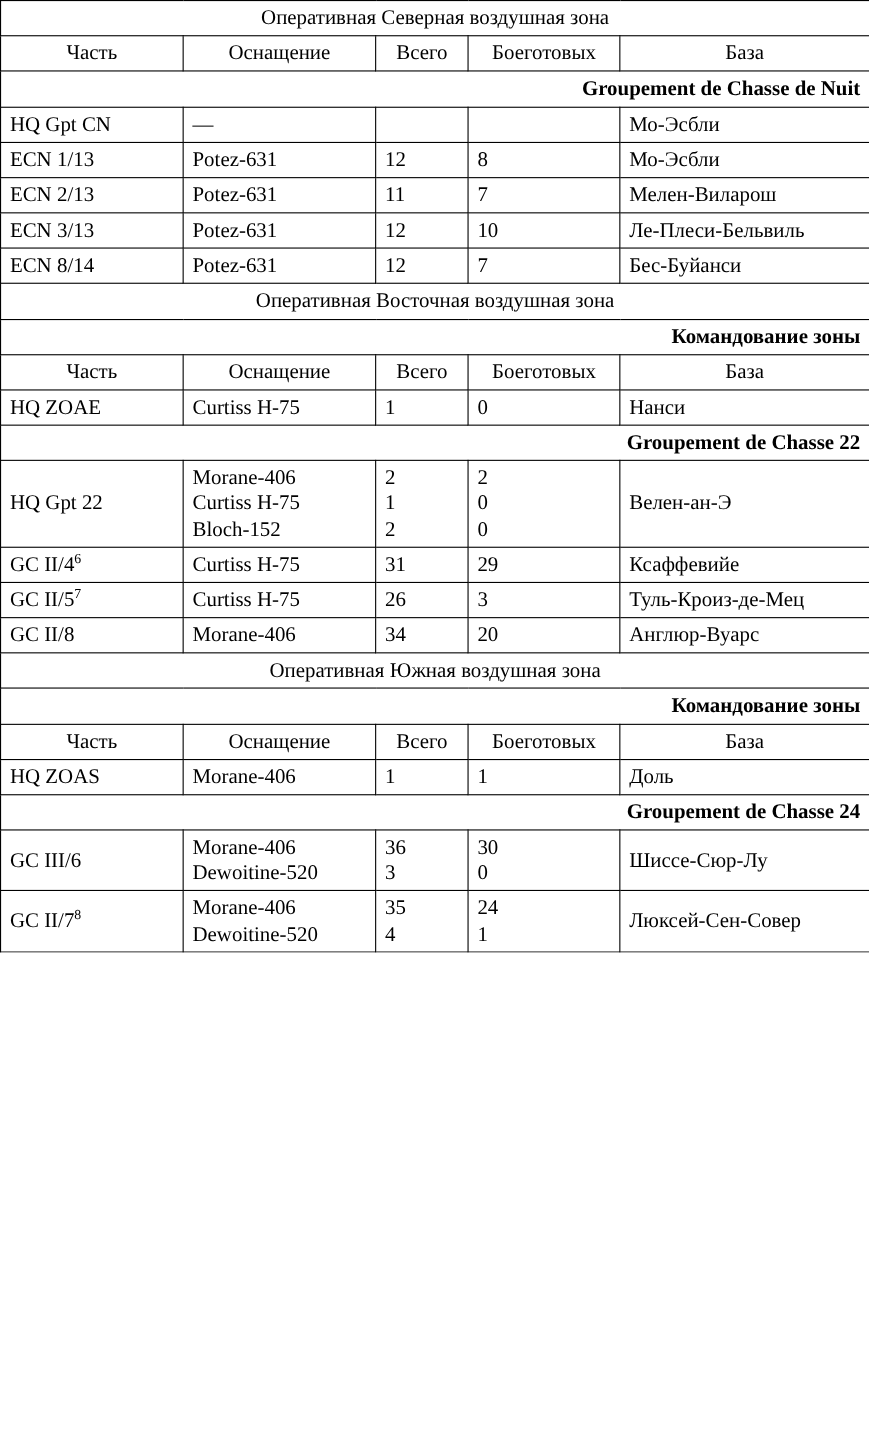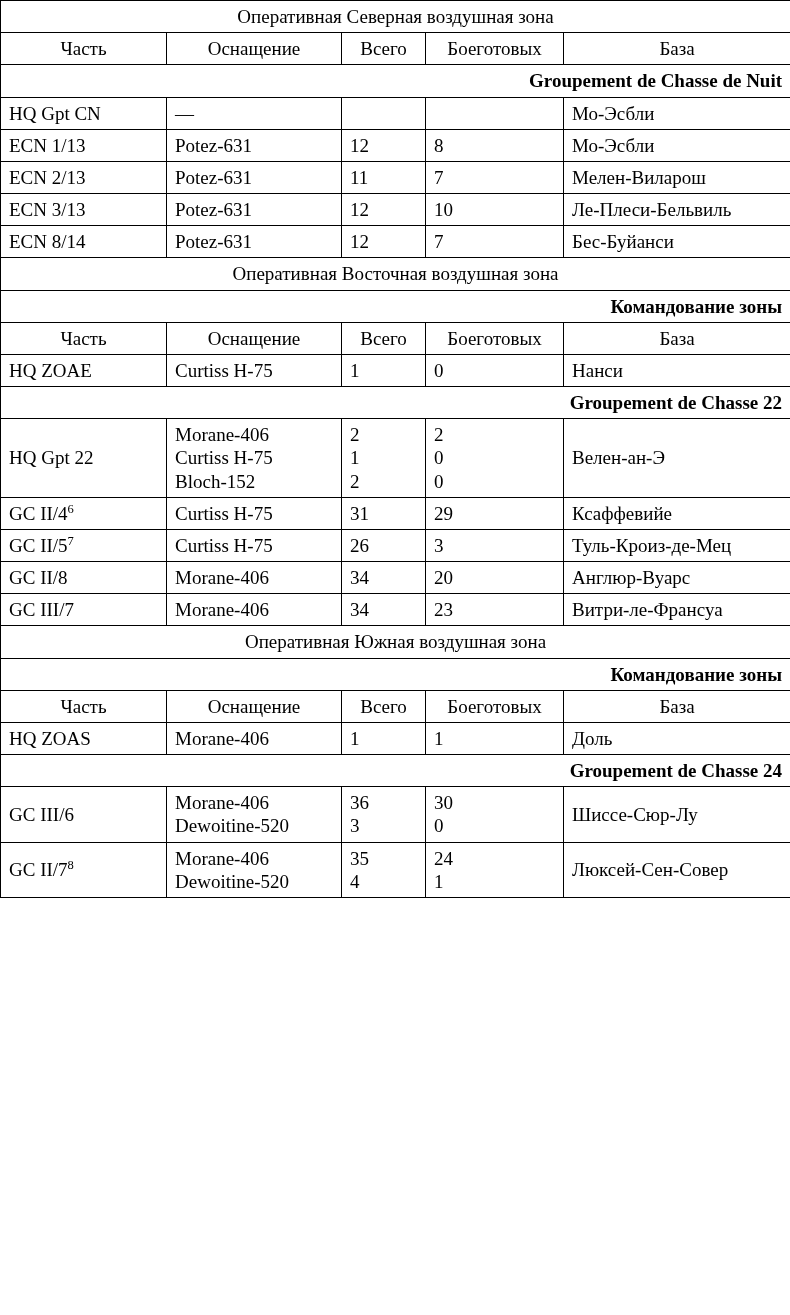--- a/index.html
+++ b/index.html
@@ -190,27 +190,20 @@
           <td class="num-cell multi">3</td>
           <td class="base-cell multi">Туль-Кроиз-де-Мец</td>
         </tr>
         <tr class="data-row">
           <td class="unit-cell">GC II/8</td>
           <td class="equip-cell multi">Morane-406</td>
           <td class="num-cell multi">34</td>
           <td class="num-cell multi">20</td>
           <td class="base-cell multi">Англюр-Вуарс</td>
         </tr>
-        <tr class="data-row">
-          <td class="unit-cell">GC III/7</td>
-          <td class="equip-cell multi">Morane-406</td>
-          <td class="num-cell multi">34</td>
-          <td class="num-cell multi">23</td>
-          <td class="base-cell multi">Витри-ле-Франсуа</td>
-        </tr>
         <tr class="zone-title">
           <td colspan="5">Оперативная Южная воздушная зона</td>
         </tr>
         <tr class="cmd-title">
           <td colspan="5">Командование зоны</td>
         </tr>
         <tr class="head-row">
           <td>Часть</td>
           <td>Оснащение</td>
           <td>Всего</td>

